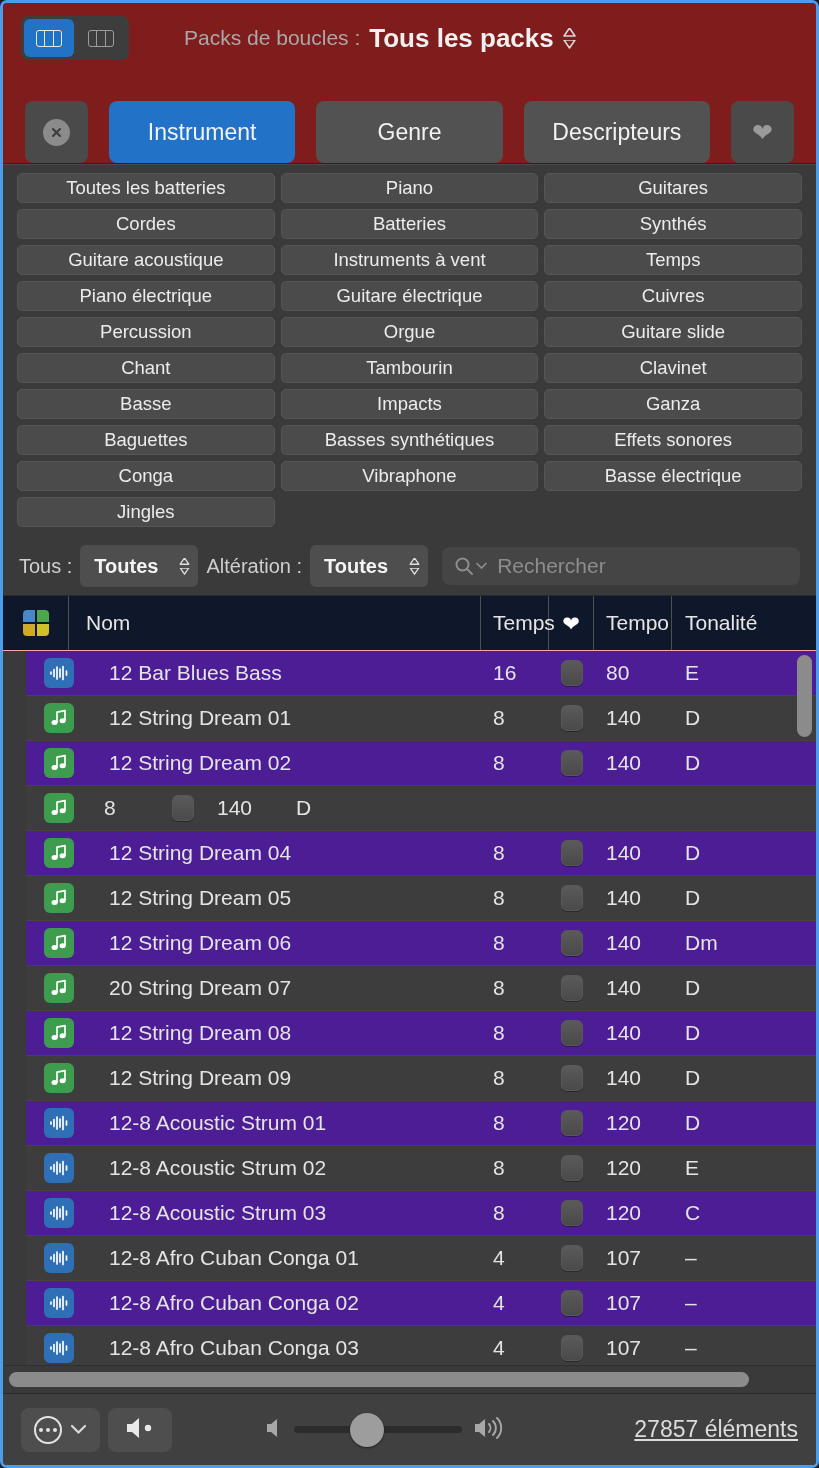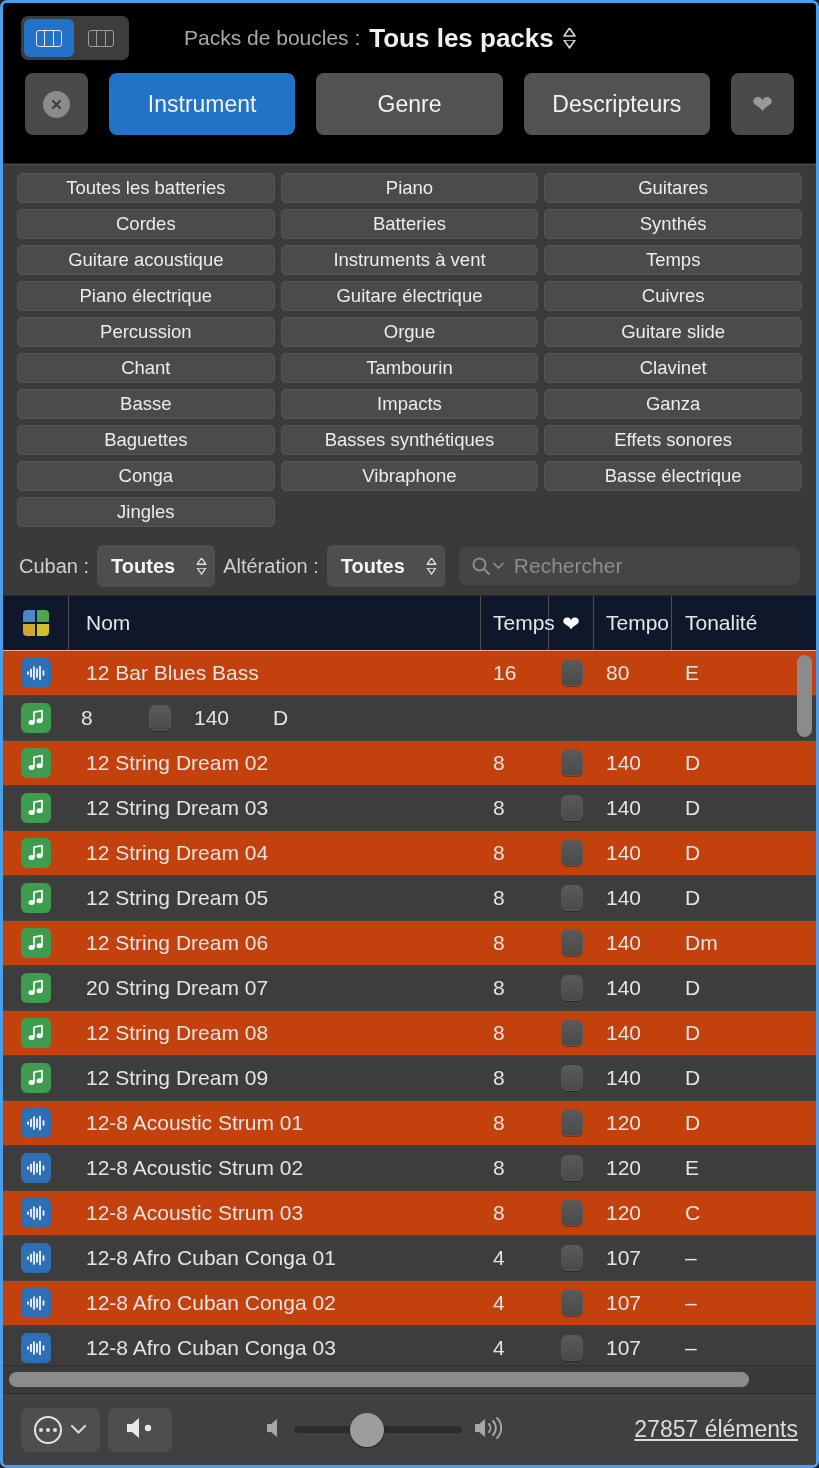--- a/index.html
+++ b/index.html
@@ -14,21 +14,21 @@
     width: 819px; height: 1468px;
     background: #3a3a3a;
     border: 3px solid #4a9eea;
     border-radius: 7px;
     overflow: hidden;
     display: flex; flex-direction: column;
   }
 
   
   .toolbar {
-    background: #000000;
+    background: #7f1d1d;
     padding: 0;
     flex: 0 0 auto;
     border-bottom: 1px solid #242424;
   }
   .toolbar-row1 {
     height: 70px;
     display: flex;
     align-items: center;
     padding: 0 18px;
   }
@@ -77,21 +77,21 @@
     display: flex; flex-direction: column;
     align-items: center; justify-content: center;
     gap: 3px;
     color: #d8d8d8;
   }
   .stepper svg { display: block; }
 
   .toolbar-row2 {
     height: 90px;
     display: flex;
-    align-items: flex-start;
+    align-items: flex-end;
     padding: 0 22px;
     gap: 21px;
   }
   .cat-btn {
     height: 62px;
     background: #525252;
     border-radius: 8px;
     color: #f2f2f2;
     font-size: 23px;
     display: flex; align-items: center; justify-content: center;
@@ -192,22 +192,23 @@
     grid-template-rows: 1fr 1fr;
     gap: 2px;
     overflow: hidden;
   }
   .quad span { display: block; }
   .headheart { color: #fff; font-size: 21px; line-height: 1; }
 
   .tablebody {
     flex: 1 1 auto;
     position: relative;
-    background: #c2410c;
+    background: #4c1d95;
     overflow: hidden;
+    margin-left: 23px;
   }
   .row {
     height: 45px;
     display: flex;
     align-items: center;
     border-bottom: 1px solid #454545;
     color: #e4e4e4;
     font-size: 21px;
   }
   .row.alt { background: #3d3d3d; }
@@ -383,21 +384,21 @@
         <div class="tag">Basses synthétiques</div>
         <div class="tag">Effets sonores</div>
         <div class="tag">Conga</div>
         <div class="tag">Vibraphone</div>
         <div class="tag">Basse électrique</div>
         <div class="tag">Jingles</div>
       </div>
   </div>
 
   <div class="filterbar">
-    <span class="f-label">Cuban :</span>
+    <span class="f-label">Tous :</span>
     <div class="popup">
       <span class="pv">Toutes</span>
       <span class="stepper">
         <svg width="11" height="7" viewBox="0 0 13 9">
             <path d="M6.5 0 L12 8 L1 8 Z" fill="none" stroke="#e0e0e0" stroke-width="1.7" stroke-linejoin="round"></path>
           </svg>
         <svg width="11" height="7" viewBox="0 0 13 9">
             <path d="M6.5 8 L12 0 L1 0 Z" fill="none" stroke="#e0e0e0" stroke-width="1.7" stroke-linejoin="round"></path>
           </svg>
       </span>
@@ -476,20 +477,21 @@
         <div class="row alt">
           <div class="th c-icon">
             <span class="rowicon midi">
               <svg width="18" height="18" viewBox="0 0 18 18">
                 <path d="M7 13.2 V3.2 L15 1.6 V11.6" fill="none" stroke="#ffffff" stroke-width="1.7" stroke-linejoin="round"></path>
                 <ellipse cx="4.6" cy="13.4" rx="3.1" ry="2.5" fill="#ffffff"></ellipse>
                 <ellipse cx="12.6" cy="11.8" rx="3.1" ry="2.5" fill="#ffffff"></ellipse>
               </svg>
             </span>
           </div>
+          <div class="th c-name">12 String Dream 01</div>
           <div class="th c-temps">8</div>
           <div class="th c-fav">
             <span class="favbox"></span>
           </div>
           <div class="th c-tempo">140</div>
           <div class="th c-tonal">D</div>
           <div class="th c-scroll"></div>
         </div>
         <div class="row">
           <div class="th c-icon">
@@ -513,21 +515,20 @@
         <div class="row alt">
           <div class="th c-icon">
             <span class="rowicon midi">
               <svg width="18" height="18" viewBox="0 0 18 18">
                 <path d="M7 13.2 V3.2 L15 1.6 V11.6" fill="none" stroke="#ffffff" stroke-width="1.7" stroke-linejoin="round"></path>
                 <ellipse cx="4.6" cy="13.4" rx="3.1" ry="2.5" fill="#ffffff"></ellipse>
                 <ellipse cx="12.6" cy="11.8" rx="3.1" ry="2.5" fill="#ffffff"></ellipse>
               </svg>
             </span>
           </div>
-          <div class="th c-name">12 String Dream 03</div>
           <div class="th c-temps">8</div>
           <div class="th c-fav">
             <span class="favbox"></span>
           </div>
           <div class="th c-tempo">140</div>
           <div class="th c-tonal">D</div>
           <div class="th c-scroll"></div>
         </div>
         <div class="row">
           <div class="th c-icon">

